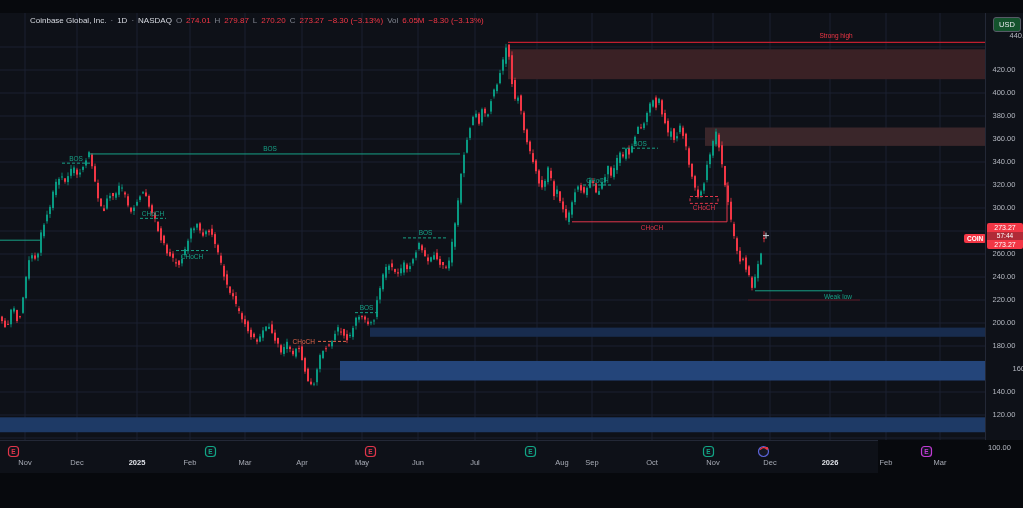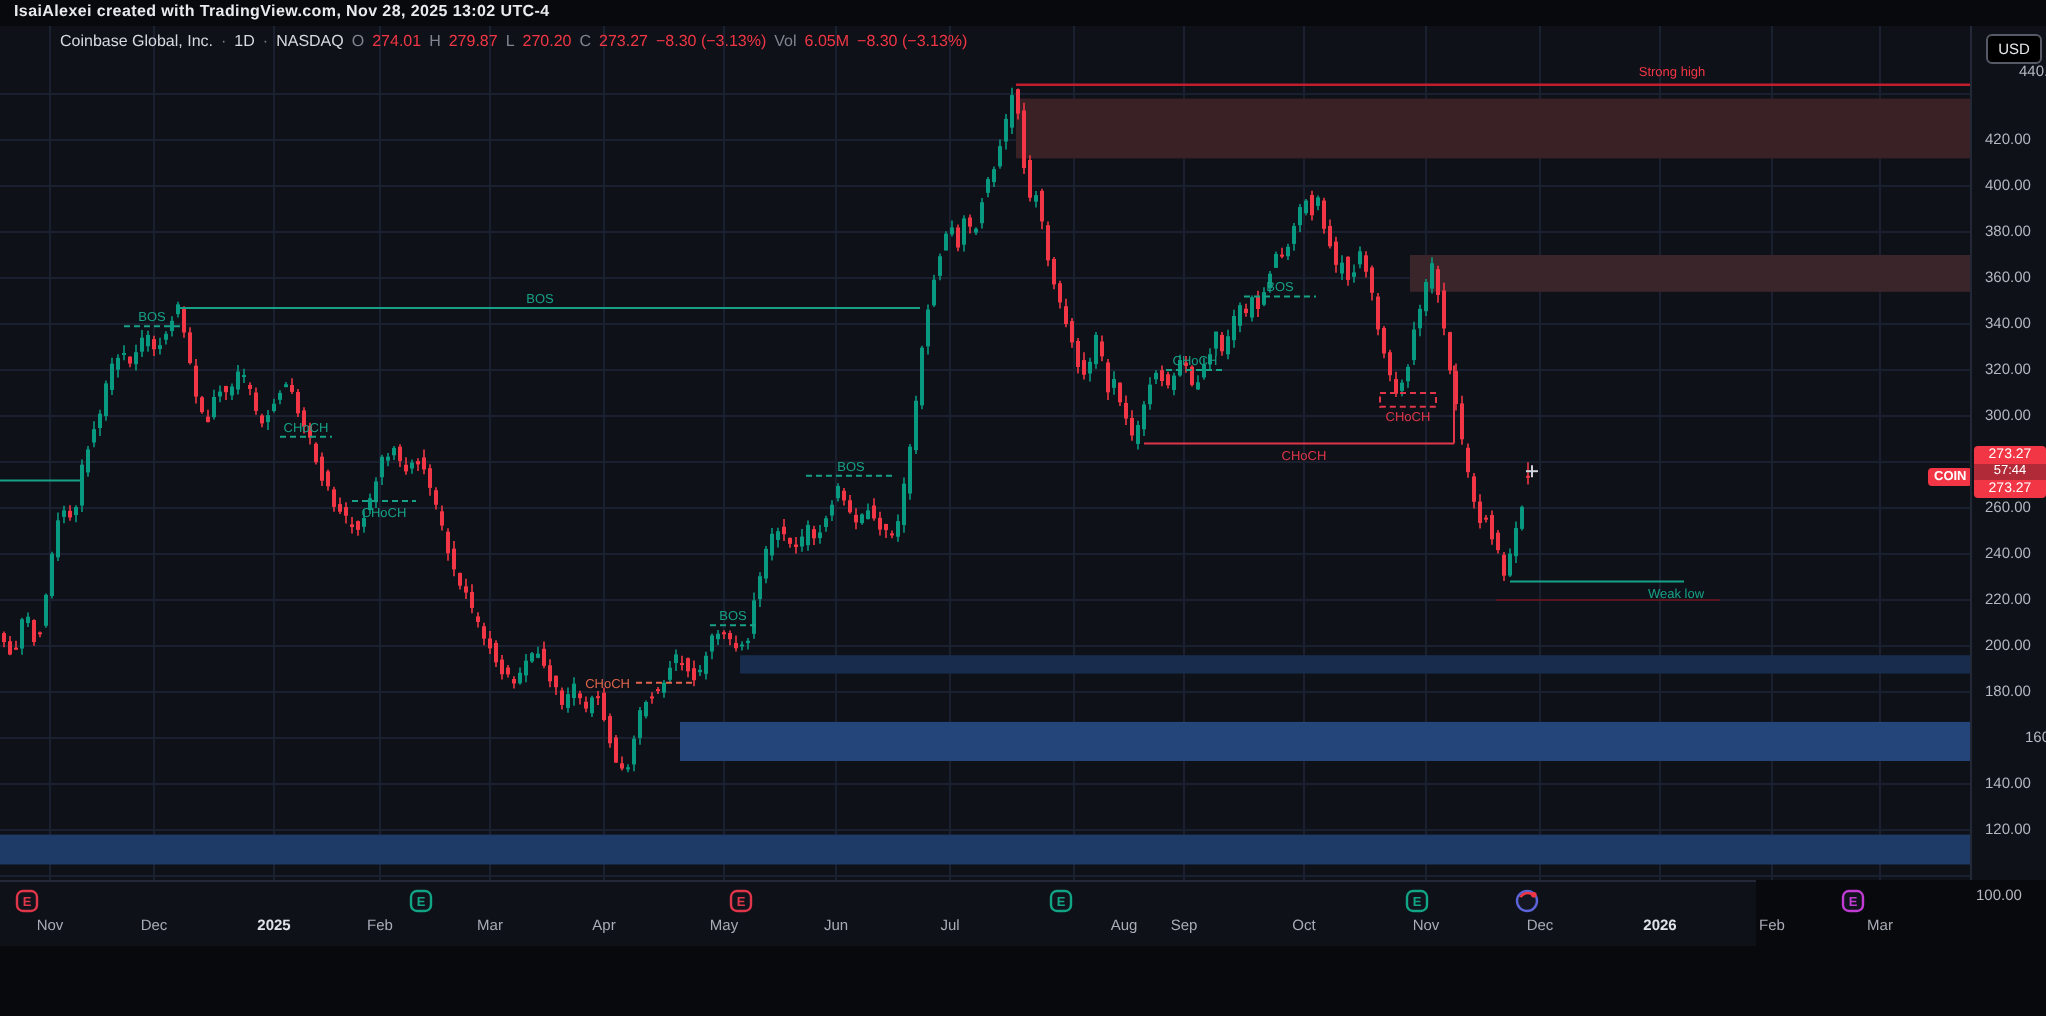--- a/index.html
+++ b/index.html
@@ -7,41 +7,40 @@
           font-family:"Liberation Sans",sans-serif;color:#d6d9e0;}
   .top-note{position:absolute;left:7px;top:1px;height:12px;font-size:8px;font-weight:bold;color:#e9eaee;letter-spacing:.2px;}
   .chart-area{position:absolute;left:0;top:13px;width:985px;height:427px;background:#0e1118;}
   #chart{position:absolute;left:0;top:0;}
   .legend{position:absolute;left:30px;top:3px;display:flex;gap:4px;align-items:center;font-size:8px;white-space:nowrap;}
   .legend span{display:inline-block;}
   .t-white{color:#d6d9e0}.t-dim{color:#80848f}.t-red{color:#f23645}
   .price-axis{position:absolute;left:985px;top:13px;width:38px;height:427px;background:#0e1118;border-left:1px solid #232836;}
   .axis-label{position:absolute;left:0;width:36px;text-align:center;font-size:7.5px;color:#b4b8c1;}
   .usd-btn{position:absolute;left:7px;top:4px;width:26px;height:13px;line-height:13px;text-align:center;
-           font-size:7.5px;color:#e6e8ec;border:1px solid #565a66;border-radius:3px;background:#000000;}
+           font-size:7.5px;color:#e6e8ec;border:1px solid #565a66;border-radius:3px;background:#14532d;}
   .price-tag{position:absolute;left:1px;top:210px;width:36px;text-align:center;font-size:7px;color:#fff;border-radius:2px;overflow:hidden;}
   .price-tag .row1,.price-tag .row3{background:#f23645;padding:1px 0;}
   .price-tag .row2{background:#b02a37;padding:0 0 1px 0;font-size:6.5px;}
   .coin-tag{position:absolute;left:964px;top:221px;background:#f23645;color:#fff;font-size:6.5px;font-weight:bold;
             padding:1px 3px;border-radius:2px;}
   .time-axis{position:absolute;left:0;top:440px;width:878px;height:32px;background:#0e1118;border-top:1px solid #232836;}
   .tick{position:absolute;top:17px;width:30px;margin-left:-15px;text-align:center;font-size:7.5px;color:#a8acb6;}
   .tick.year{color:#dfe2e8;font-weight:bold;}
   .evt{position:absolute;top:3px;width:13px;height:13px;margin-left:-6px;}
   .corner-label{position:absolute;left:988px;top:2px;font-size:7.5px;color:#b4b8c1;}
   .footer{position:absolute;left:0;top:472px;width:1023px;height:36px;background:#000;}
   .tv-logo{position:absolute;left:10px;top:7px;display:flex;align-items:center;gap:6px;}
   .tv-logo .brand{font-size:14.5px;font-weight:bold;color:#ededed;letter-spacing:.2px;}
 </style>
 </head>
 <body>
 
 <div class="screen">
 
-  <div class="top-note">IsaiAlexei created with TradingView.com, Nov 28, 2025 13:02 UTC-4</div>
 
   <div class="chart-area">
     <svg id="chart" width="985" height="427" viewBox="0 13 985 427">
         <g>
           <line x1="25" y1="13" x2="25" y2="440" stroke="#1b2030" stroke-width="1"></line>
           <line x1="77" y1="13" x2="77" y2="440" stroke="#1b2030" stroke-width="1"></line>
           <line x1="137" y1="13" x2="137" y2="440" stroke="#1b2030" stroke-width="1"></line>
           <line x1="190" y1="13" x2="190" y2="440" stroke="#1b2030" stroke-width="1"></line>
           <line x1="245" y1="13" x2="245" y2="440" stroke="#1b2030" stroke-width="1"></line>
           <line x1="302" y1="13" x2="302" y2="440" stroke="#1b2030" stroke-width="1"></line>

